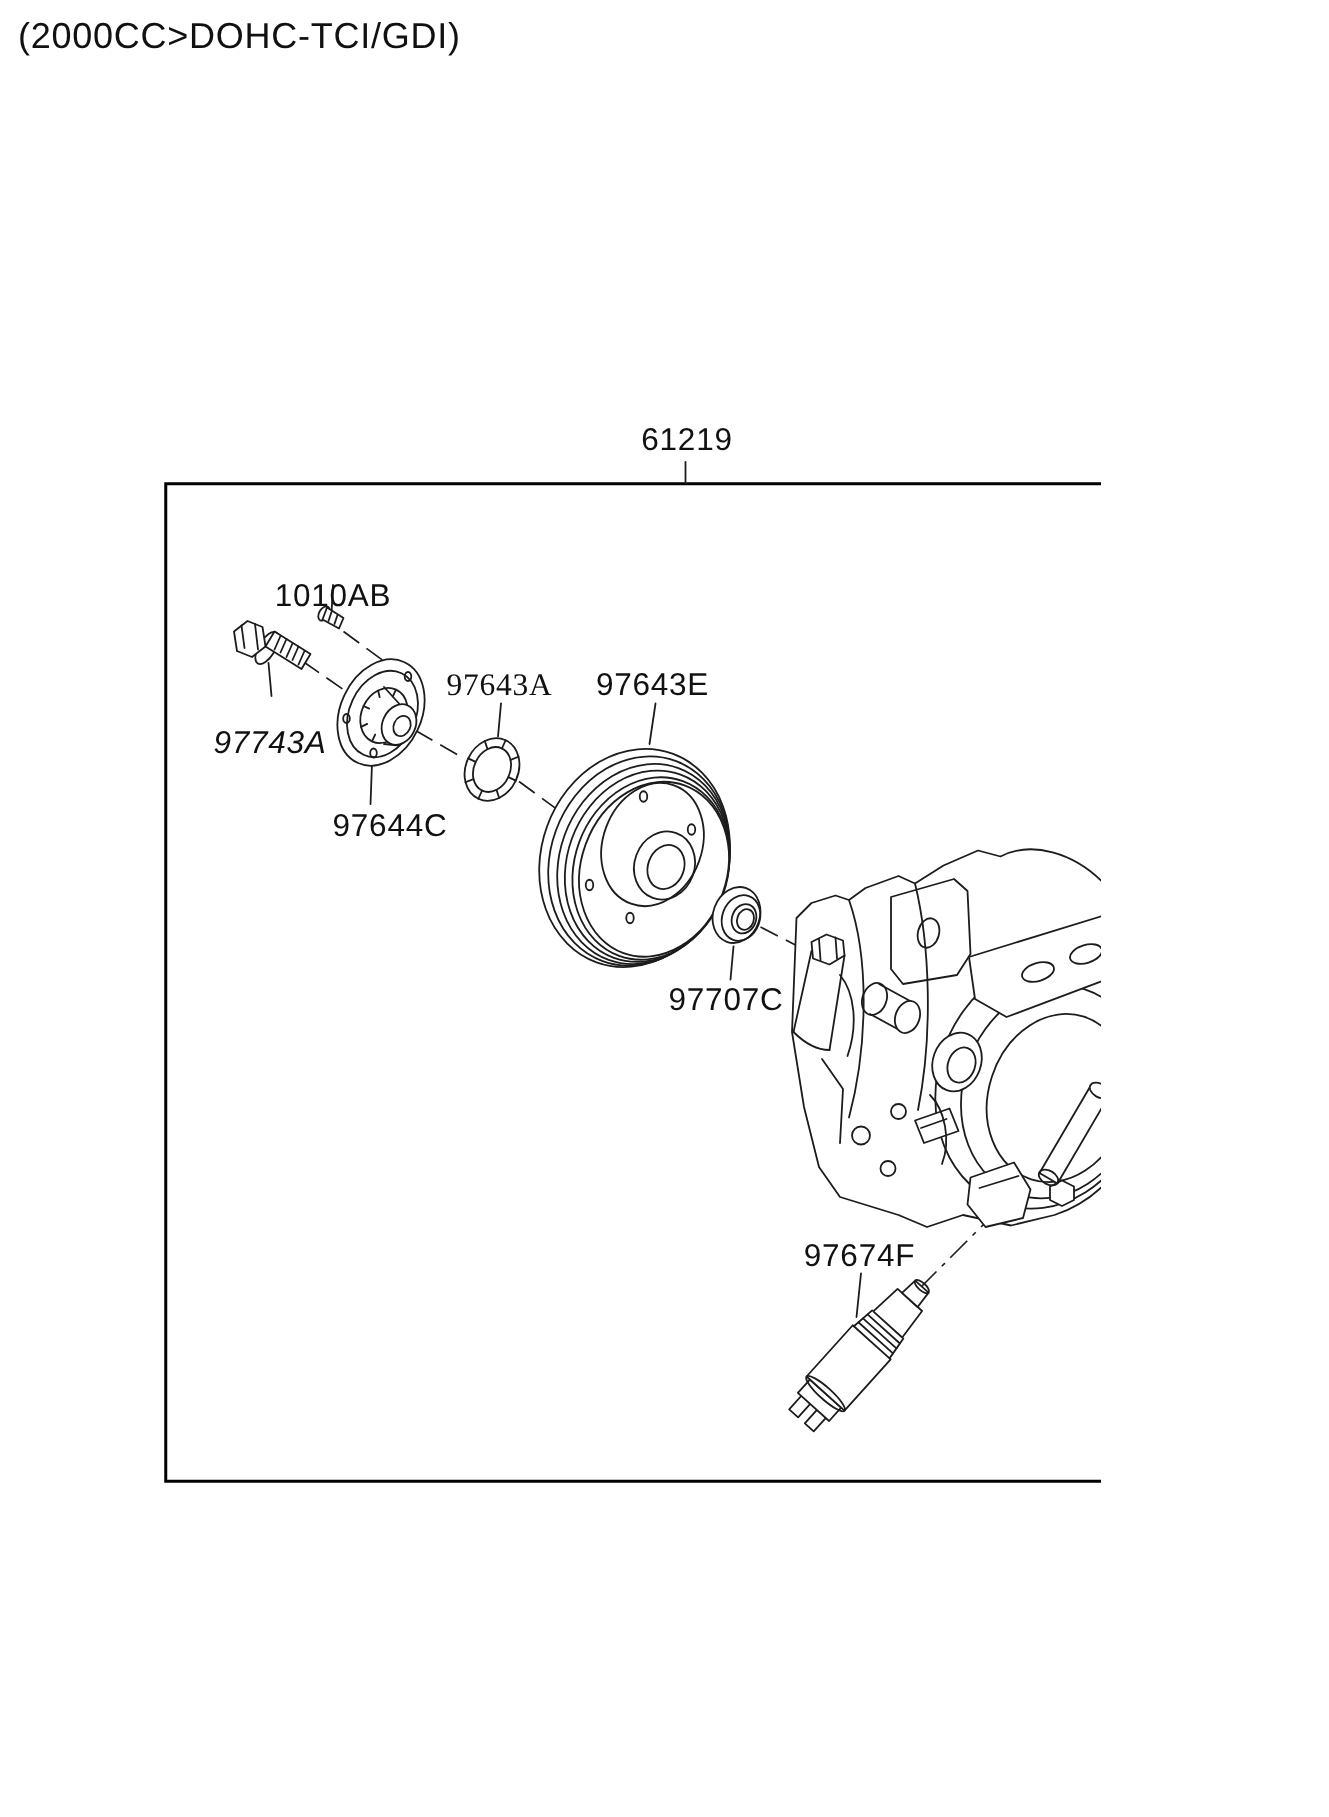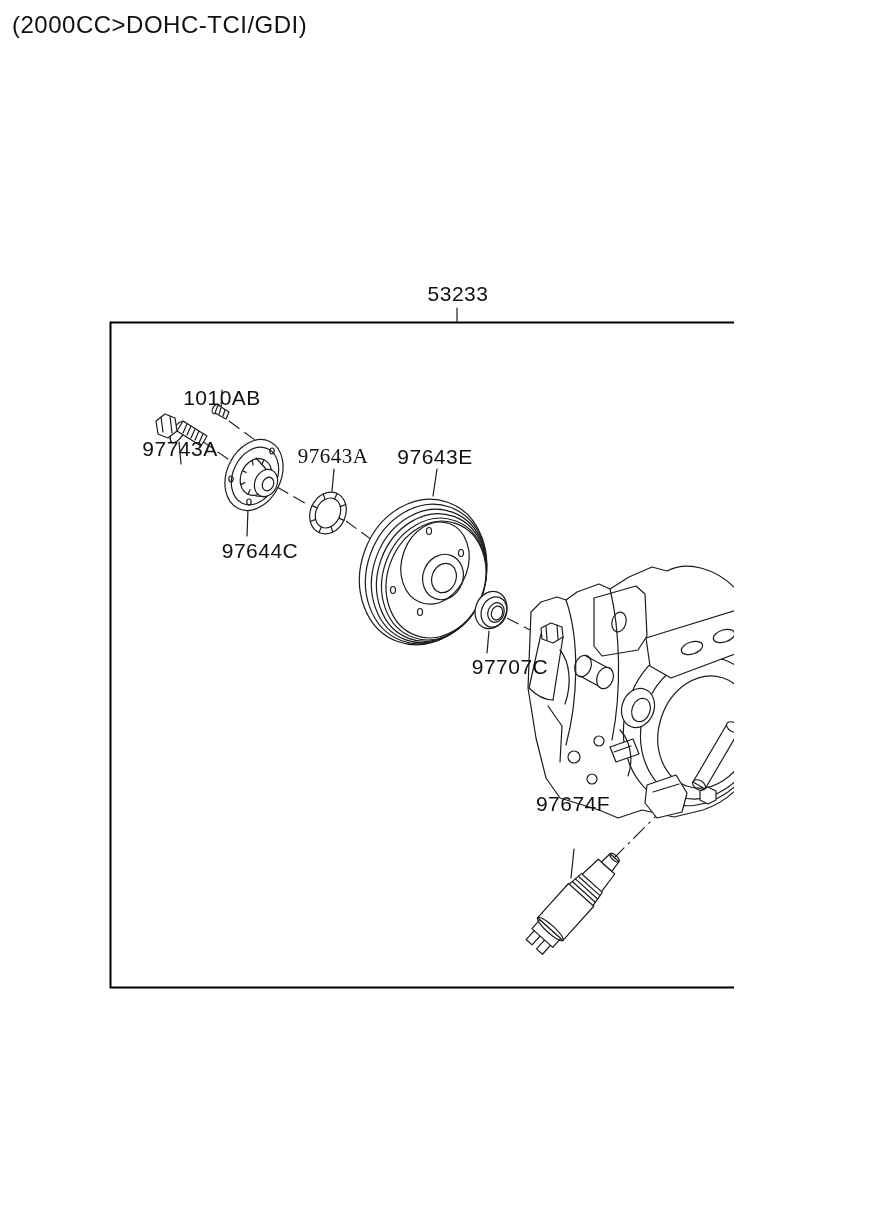--- a/index.html
+++ b/index.html
@@ -186,22 +186,22 @@
       <line class="ln" x1="54" y1="16" x2="70" y2="14"></line>
       <line class="ln" x1="58" y1="-15.5" x2="58" y2="15.5"></line>
       <line class="ln" x1="62" y1="-15" x2="62" y2="15"></line>
       <line class="ln" x1="66" y1="-14.5" x2="66" y2="14.5"></line>
       <path class="wf" d="M70,-13 L92,-11 L92,11 L70,13 Z"></path>
       <path class="wf" d="M92,-7 L104,-6 L104,6 L92,7 Z"></path>
       <ellipse class="ln" cx="104" cy="0" rx="2.5" ry="6"></ellipse>
     </g>
   </svg>
 
-  <div class="plabel" style="left:458px;top:282px;">53233</div>
+  <div class="plabel" style="left:458px;top:282px;">61219</div>
   <div class="plabel" style="left:222px;top:386px;">1010AB</div>
-  <div class="plabel" style="left:180px;top:437px;">97743A</div>
+  <div class="plabel" style="left:180px;top:484px;font-style:italic;">97743A</div>
   <div class="plabel" style="left:260px;top:539px;">97644C</div>
   <div class="plabel" style="left:333px;top:444px;font-family:Liberation Serif, serif;">97643A</div>
   <div class="plabel" style="left:435px;top:445px;">97643E</div>
-  <div class="plabel" style="left:510px;top:655px;">97707C</div>
-  <div class="plabel" style="left:573px;top:792px;">97674F</div>
+  <div class="plabel" style="left:484px;top:655px;">97707C</div>
+  <div class="plabel" style="left:573px;top:826px;">97674F</div>
 
 </div>
 
 </body></html>

